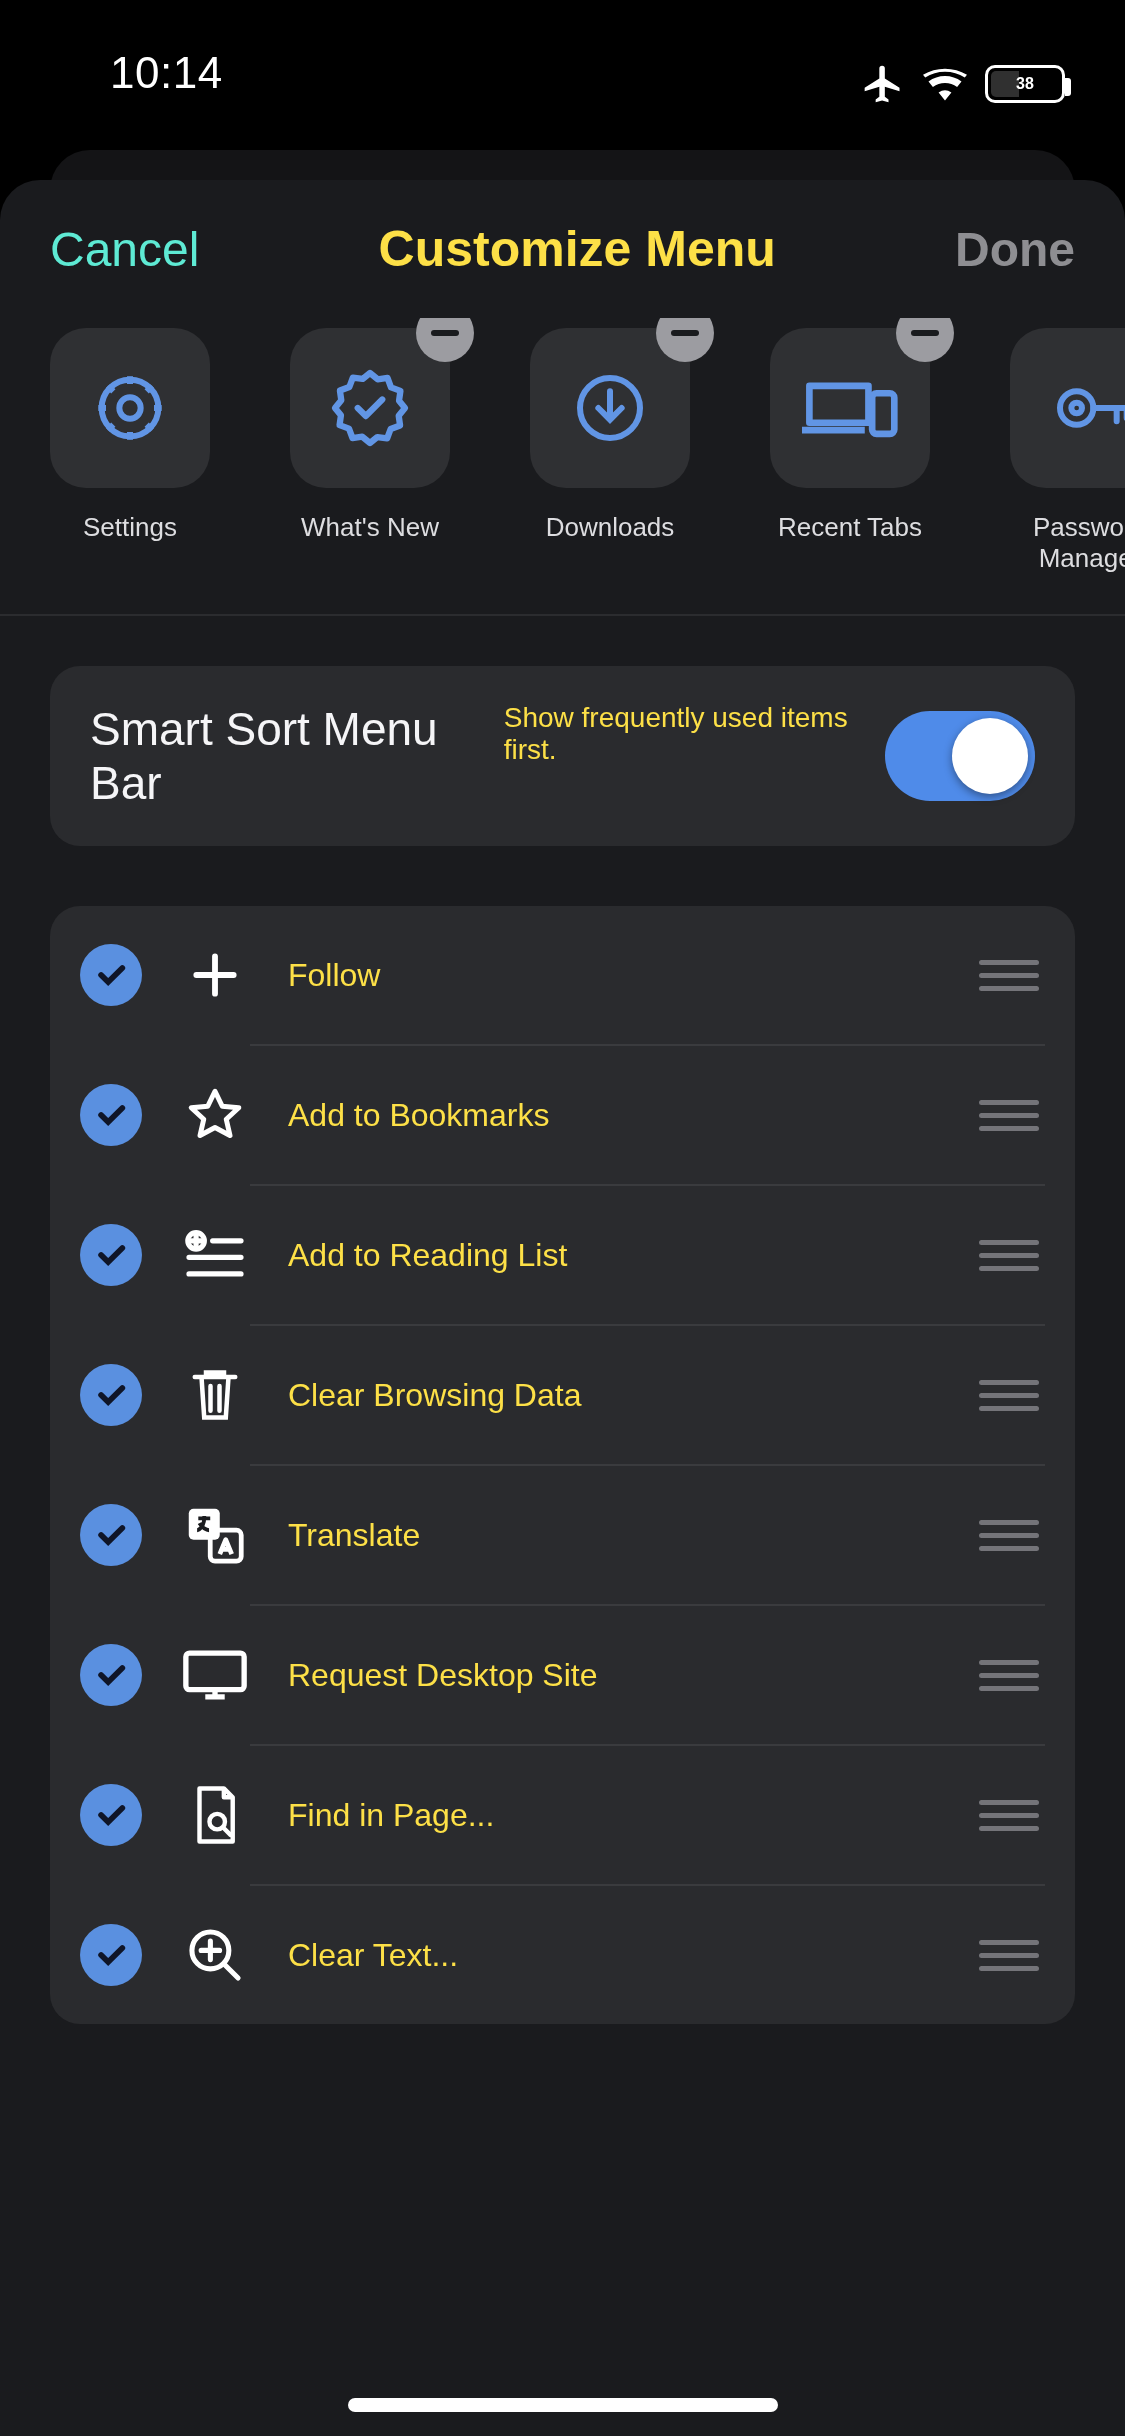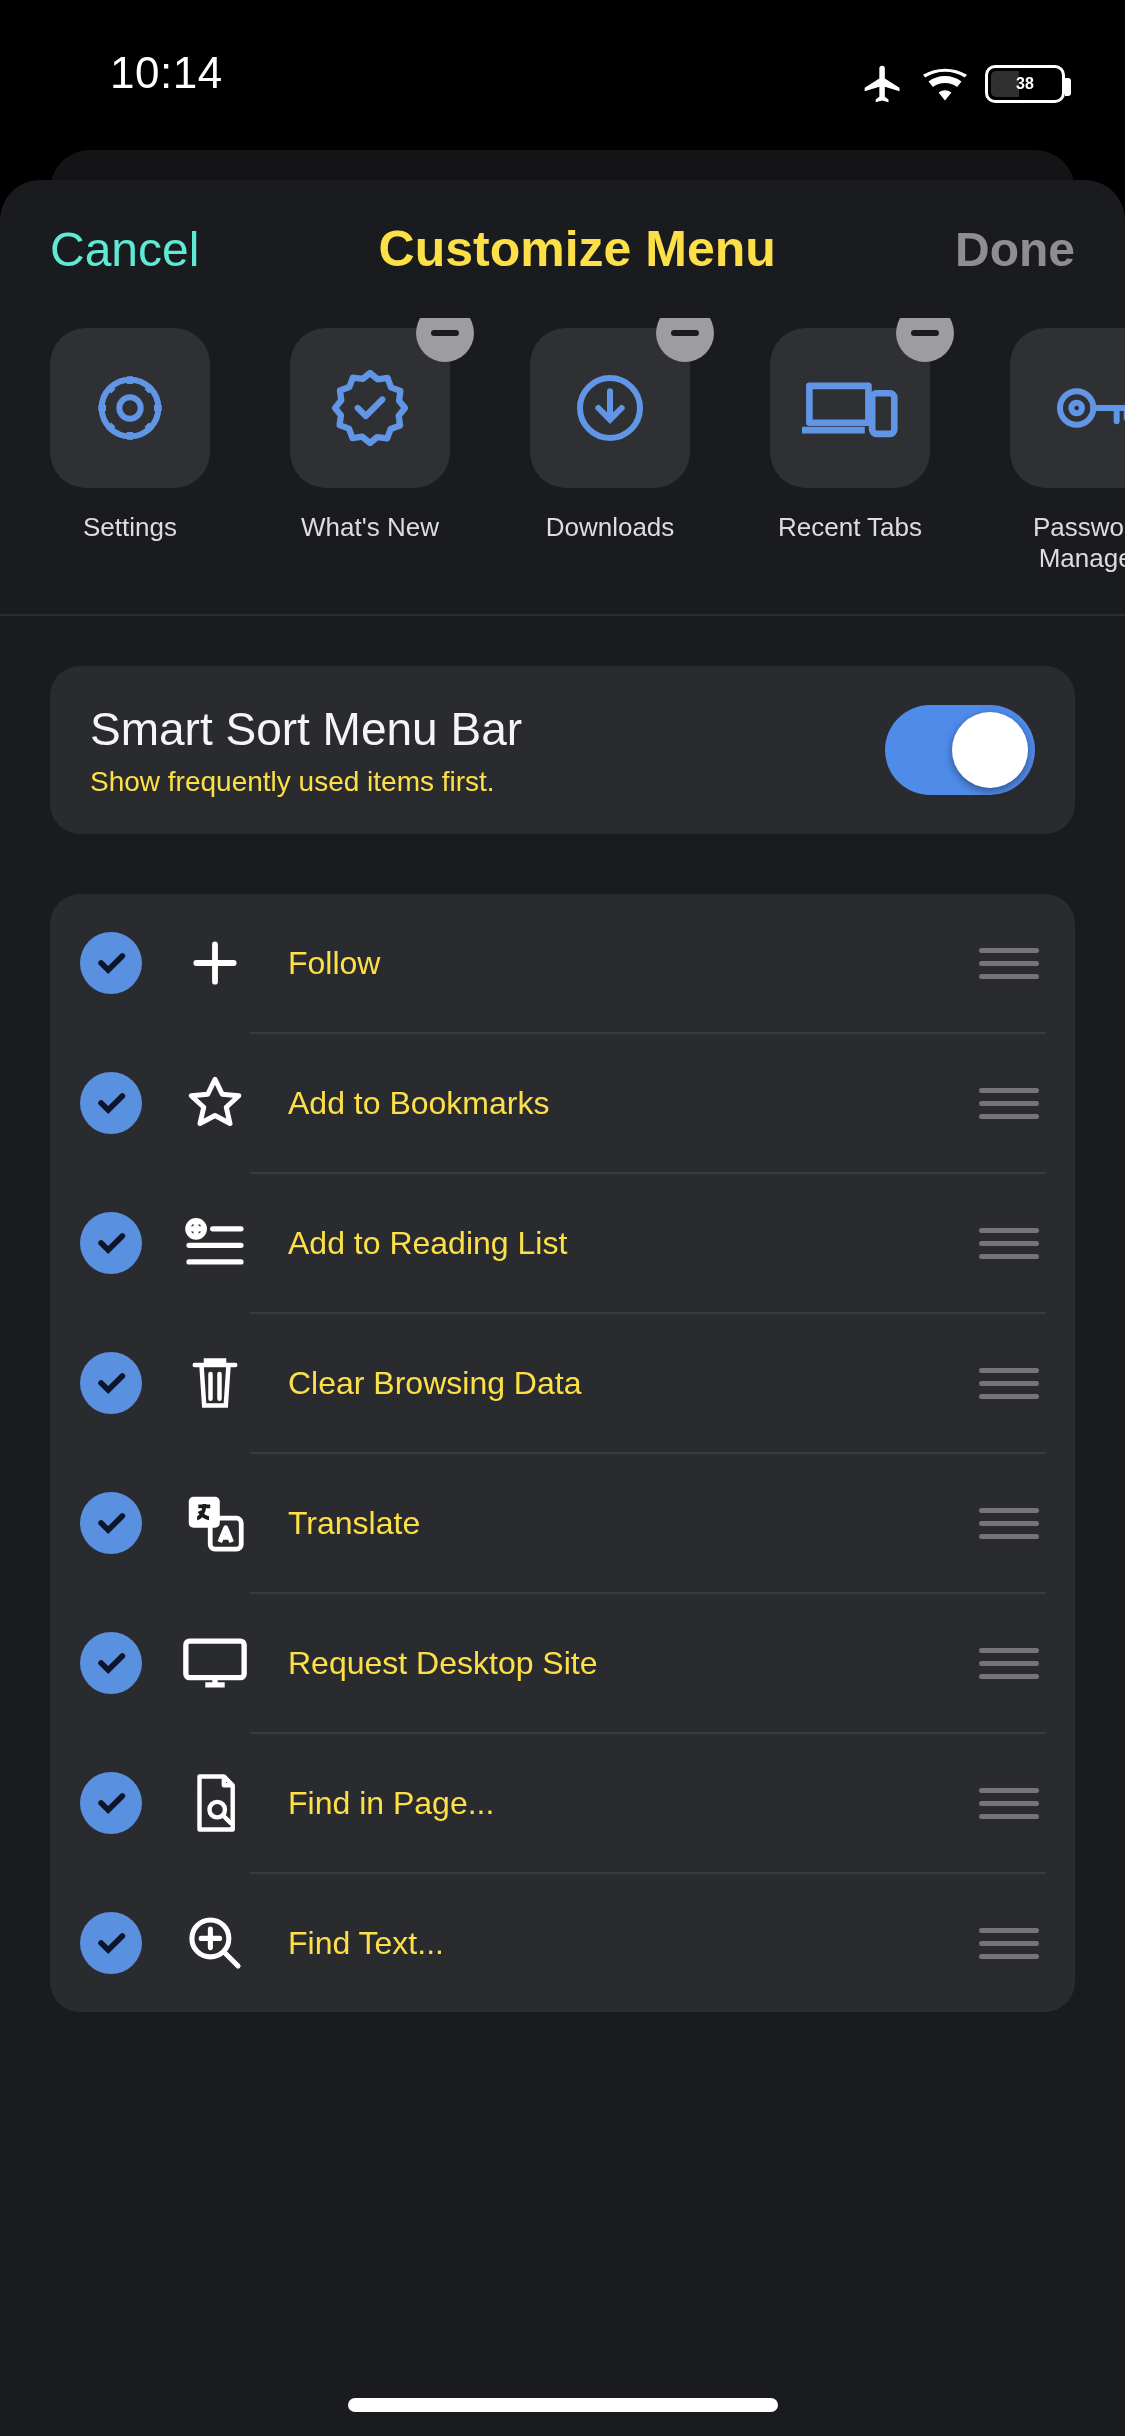--- a/index.html
+++ b/index.html
@@ -27,21 +27,21 @@
   .shortcuts { display: flex; padding: 10px 0 40px 50px; gap: 80px; overflow: hidden; border-bottom: 2px solid #2b2c2f; }
   .shortcut { position: relative; width: 160px; flex: 0 0 160px; display: flex; flex-direction: column; align-items: center; gap: 24px; }
   .shortcut-tile { width: 160px; height: 160px; background: #2f3033; border-radius: 36px; display: flex; align-items: center; justify-content: center; position: relative; }
   .shortcut-label { font-size: 26px; color: #dddde0; text-align: center; line-height: 1.2; white-space: pre-line; }
   .remove-badge { position: absolute; top: -24px; right: -24px; width: 58px; height: 58px; background: #9c9ca1; border-radius: 50%; display: flex; align-items: center; justify-content: center; z-index: 2;}
   .remove-badge .bar { width: 28px; height: 6px; background: #1a1b1e; border-radius: 3px; }
   .icon-stroke { stroke: #6195e5; fill: none; }
 
   
   .card { margin: 50px 50px 0 50px; background: #2a2b2e; border-radius: 30px; padding: 36px 40px; display: flex; align-items: center; justify-content: space-between; gap: 20px; }
-  .card-text { display: flex; flex-direction: column; gap: 10px; }
+  .card-text { display: flex; gap: 28px; }
   .card-title { font-size: 46px; font-weight: 400; color: #f5f5f7; }
   .card-sub { font-size: 28px; color: #fde047; }
   .switch { width: 150px; height: 90px; background: #4f8be9; border-radius: 45px; position: relative; flex: 0 0 150px; }
   .switch-knob { position: absolute; right: 7px; top: 7px; width: 76px; height: 76px; background: #fff; border-radius: 50%; box-shadow: 0 3px 8px rgba(0,0,0,.4); }
 
   
   .list { margin: 60px 50px 0 50px; background: #2a2b2e; border-radius: 30px; padding: 0 0 0 0; }
   .row { display: flex; align-items: center; padding: 34px 36px 34px 30px; gap: 38px; }
   .row-sep { height: 2px; background: #3a3b3e; margin-left: 200px; margin-right: 30px; }
   .check { width: 62px; height: 62px; border-radius: 50%; background: #5a90e0; display: flex; align-items: center; justify-content: center; flex: 0 0 62px; }
@@ -314,21 +314,21 @@
           <svg width="34" height="34" viewBox="0 0 24 24" fill="none" stroke="#0f1528" stroke-width="4" stroke-linecap="round">
             <path d="M5 12l5 5L20 7"></path>
           </svg>
         </div>
       <div class="row-icon">
           <svg width="60" height="60" viewBox="0 0 26 26" fill="none" stroke="#fff" stroke-width="2.2" stroke-linecap="round">
             <circle cx="11" cy="11" r="8"></circle>
             <path d="M17 17l6 6M11 7v8M7 11h8"></path>
           </svg>
         </div>
-      <span class="row-label">Find Text...</span>
+      <span class="row-label">Clear Text...</span>
       <div class="drag">
           <div class="l"></div>
           <div class="l"></div>
           <div class="l"></div>
         </div>
     </div>
 
   </div>
 
 </div>

